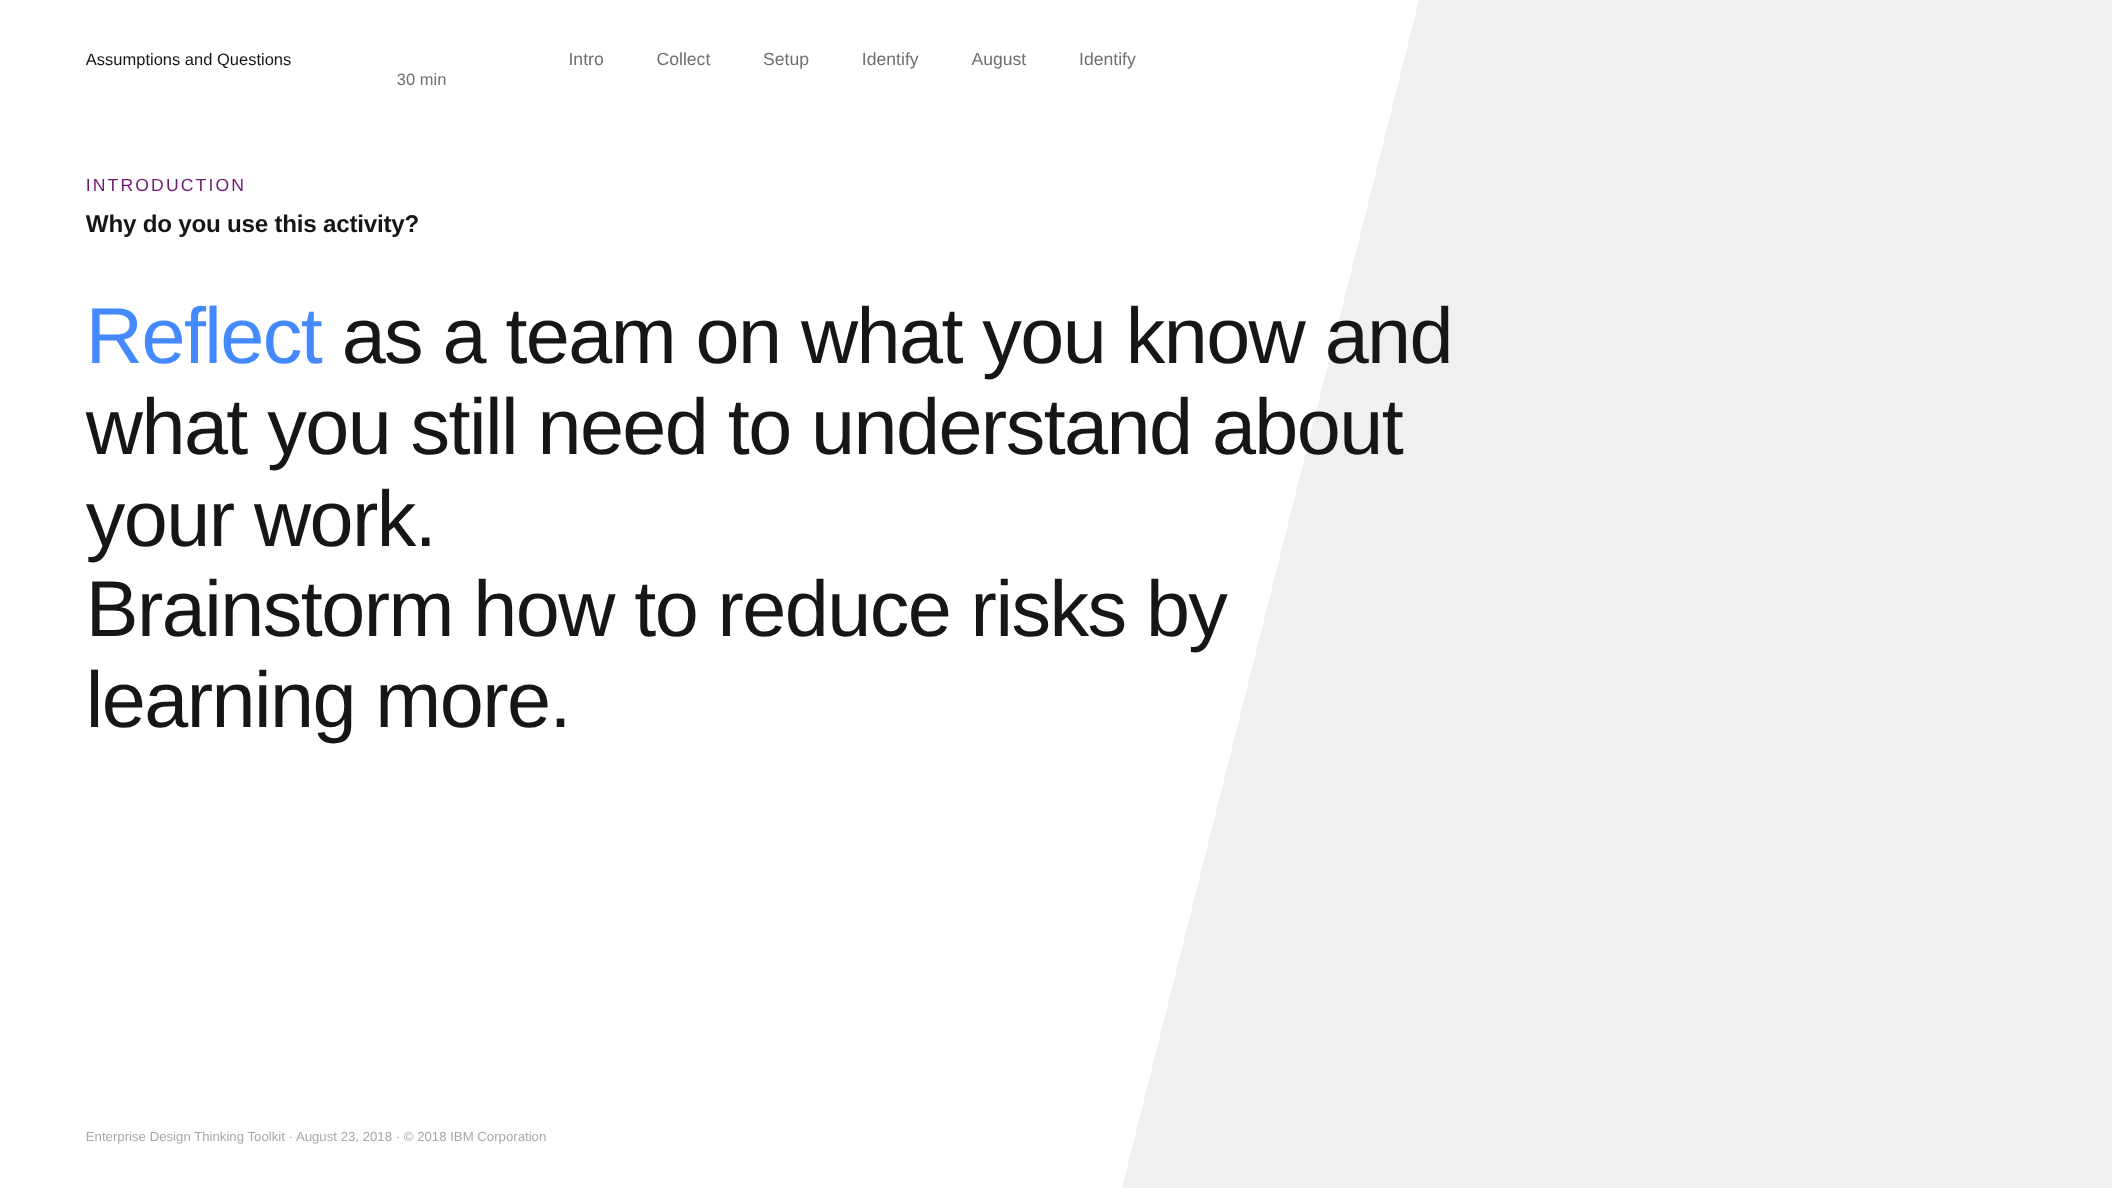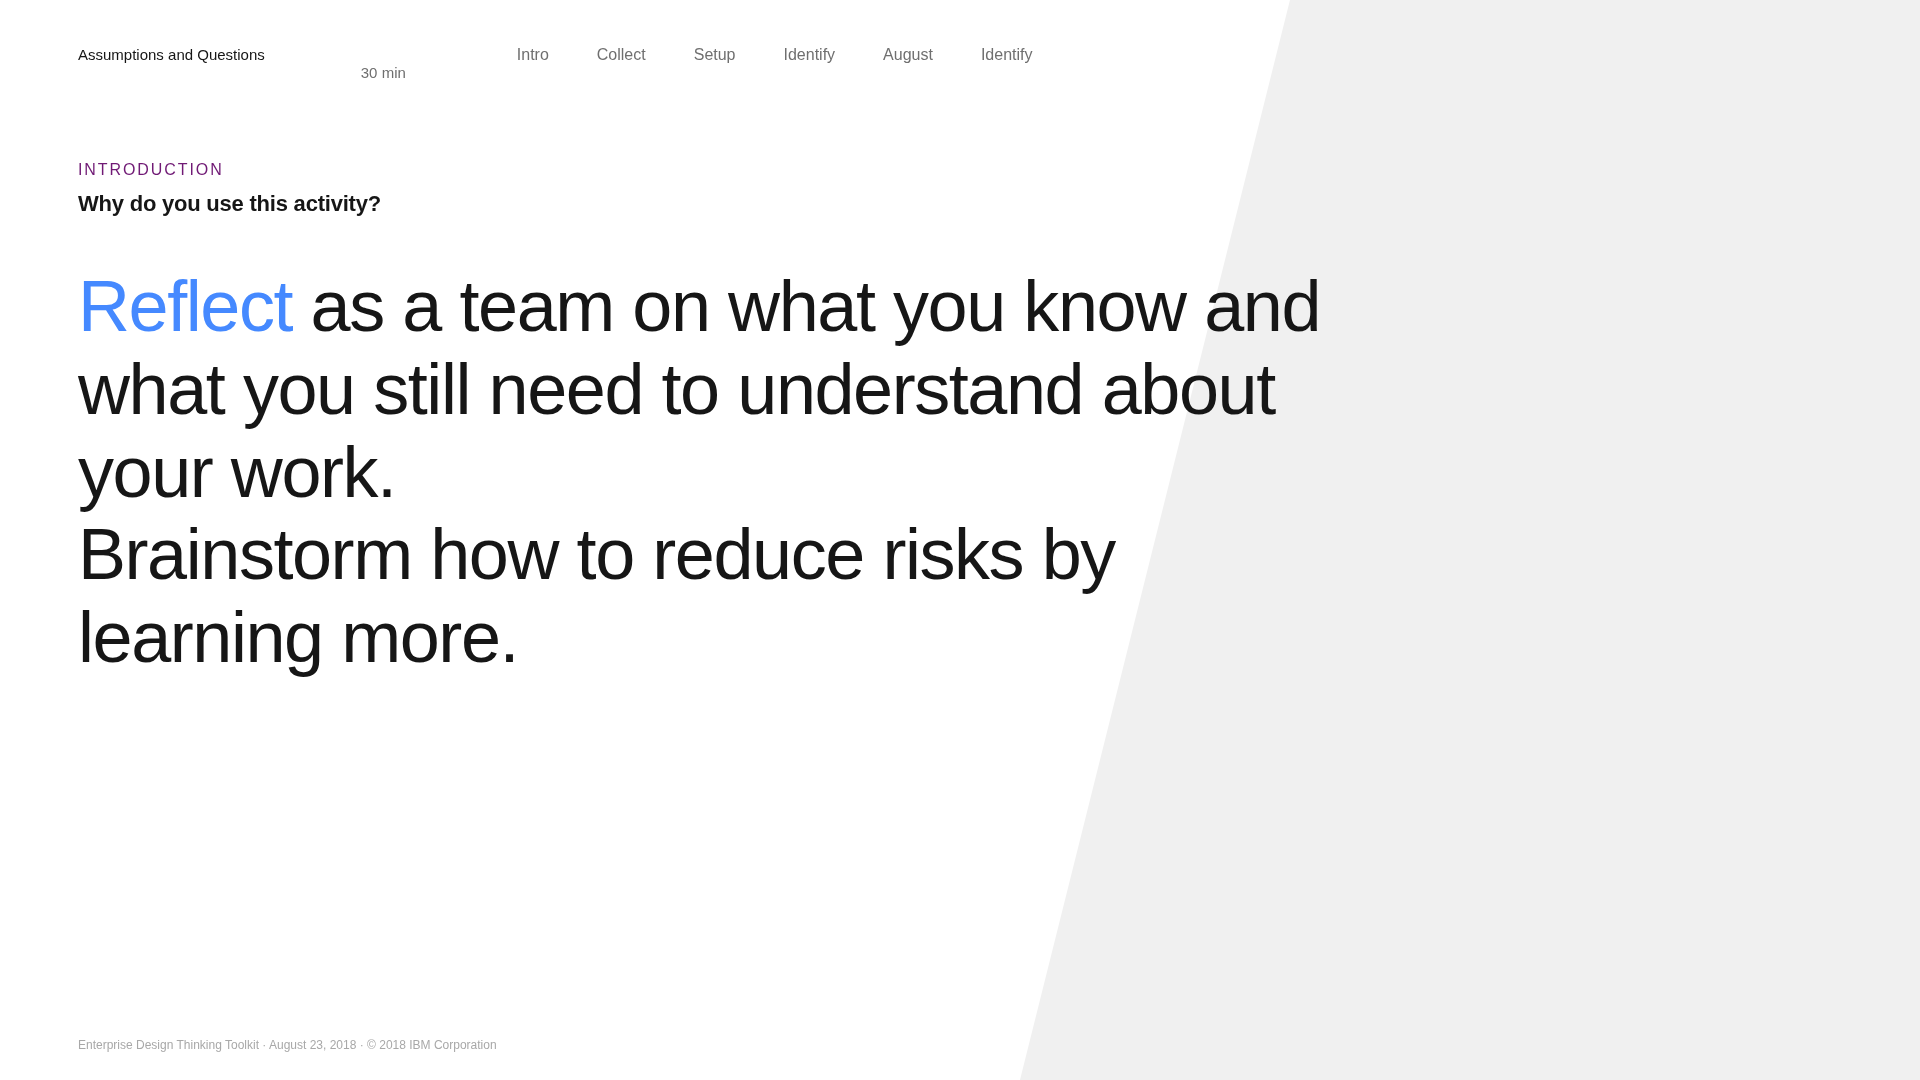--- a/index.html
+++ b/index.html
@@ -109,21 +109,21 @@
       letter-spacing: -0.02em;
     }
 
     .hero-text .highlight {
       color: #4589ff;
     }
 
     
     .footer {
       position: absolute;
-      bottom: 28px;
+      bottom: 40px;
       left: 78px;
       font-size: 12px;
       color: #a8a8a8;
       font-weight: 400;
     }
   </style>
 </head>
 <body>
 
 <div class="bg-shape"></div>

